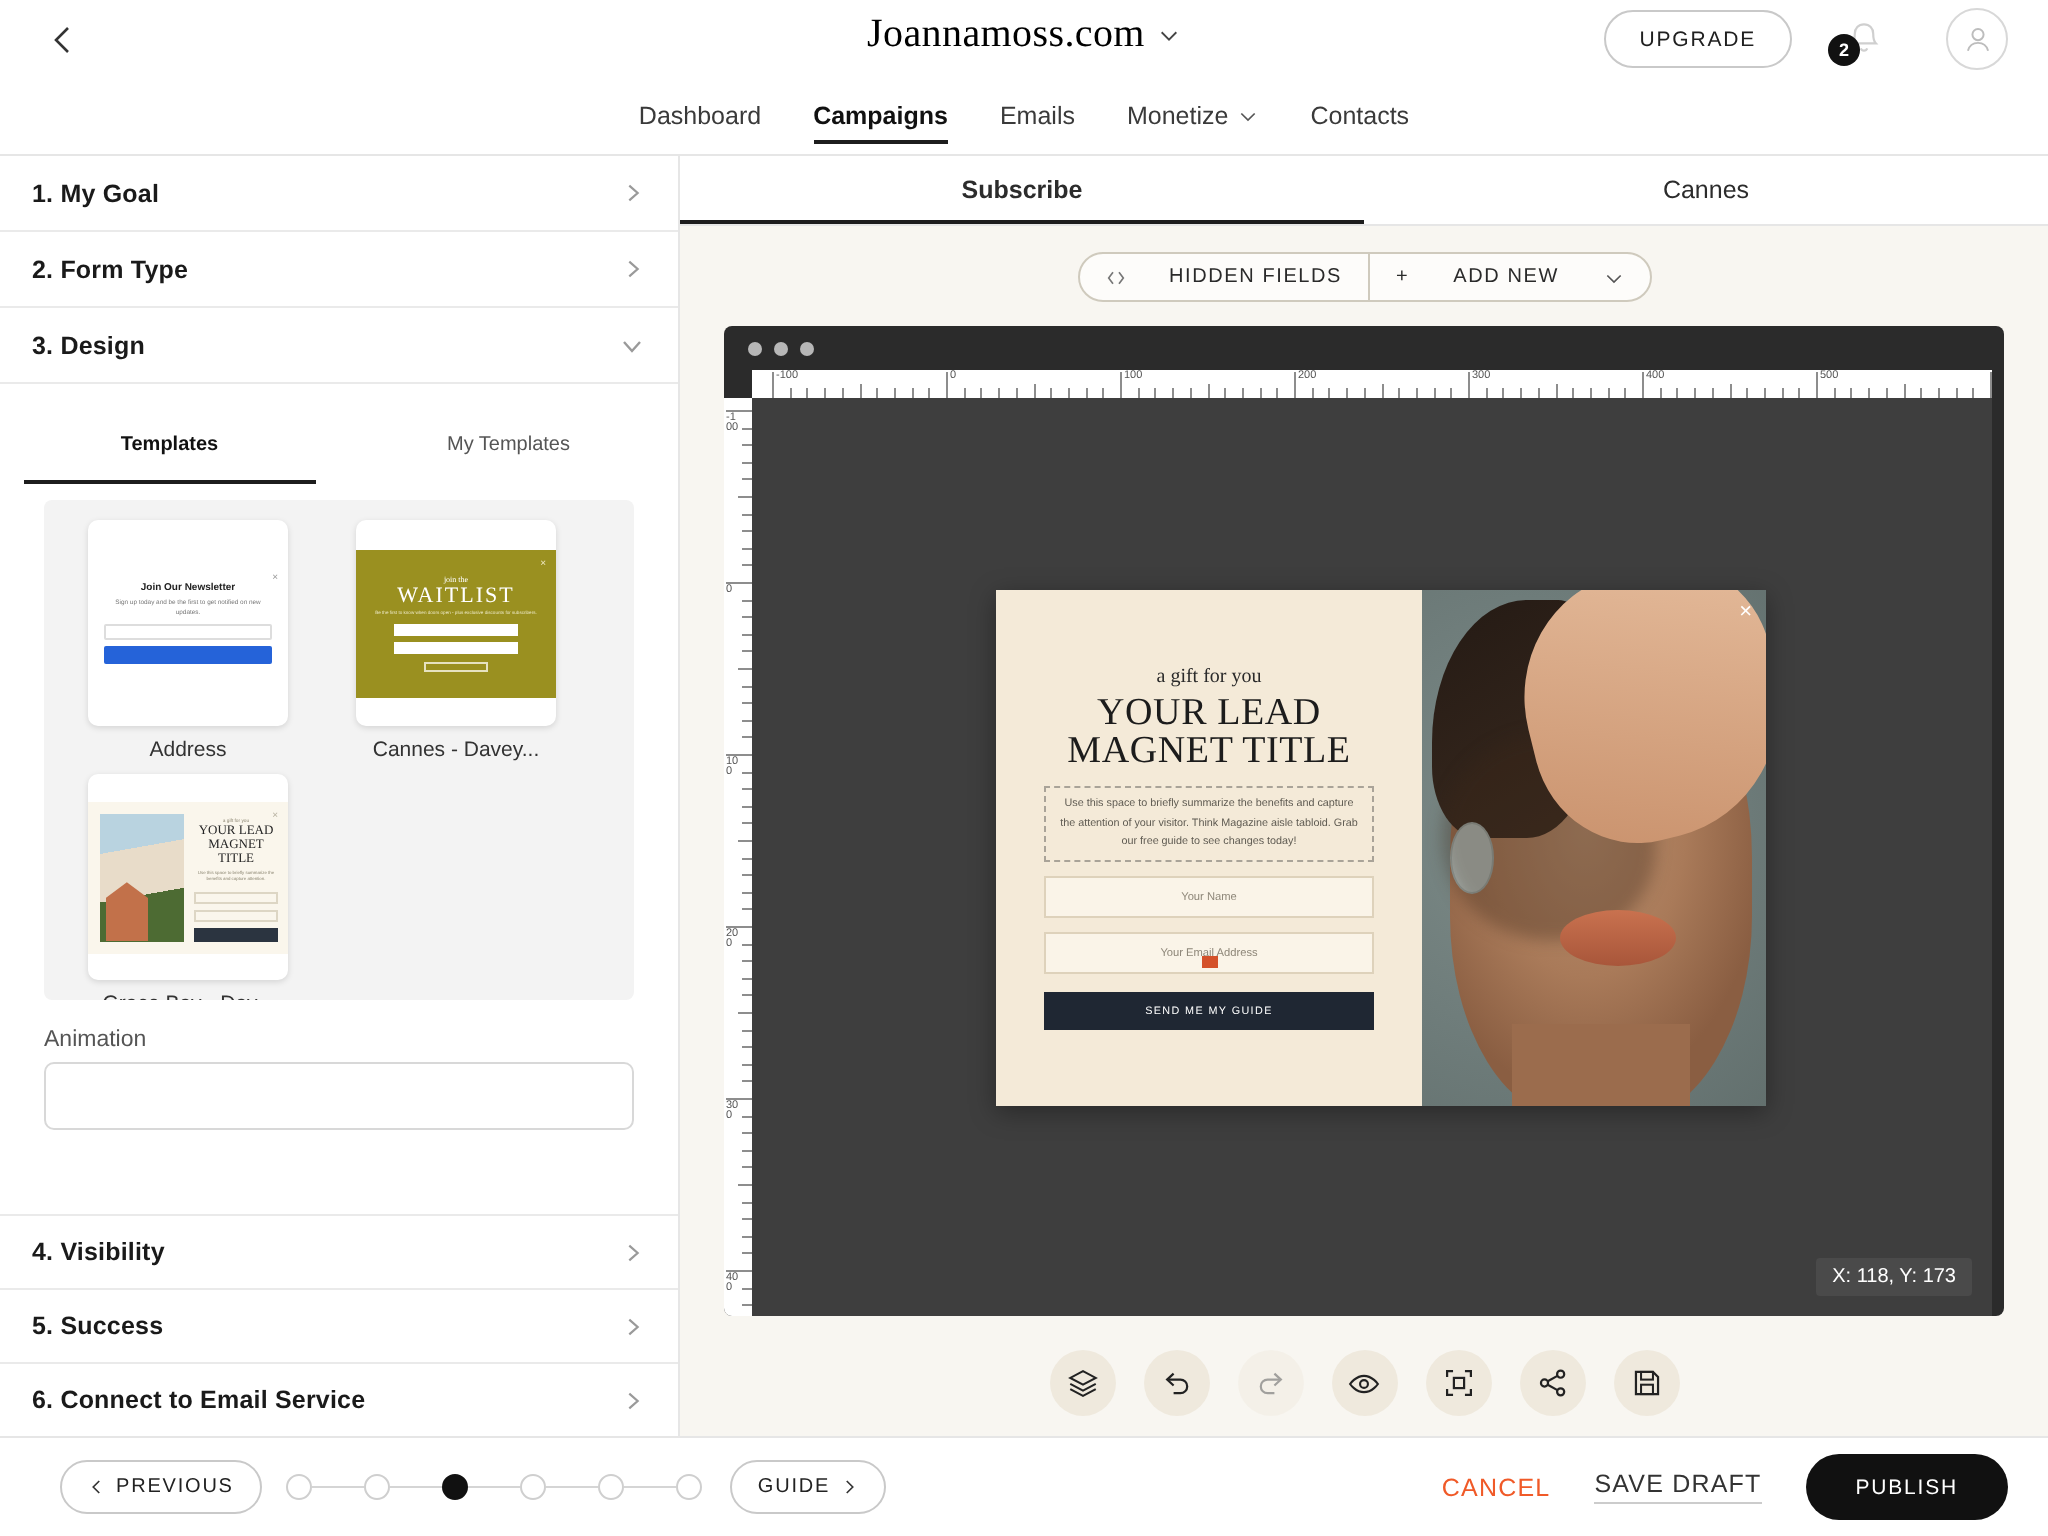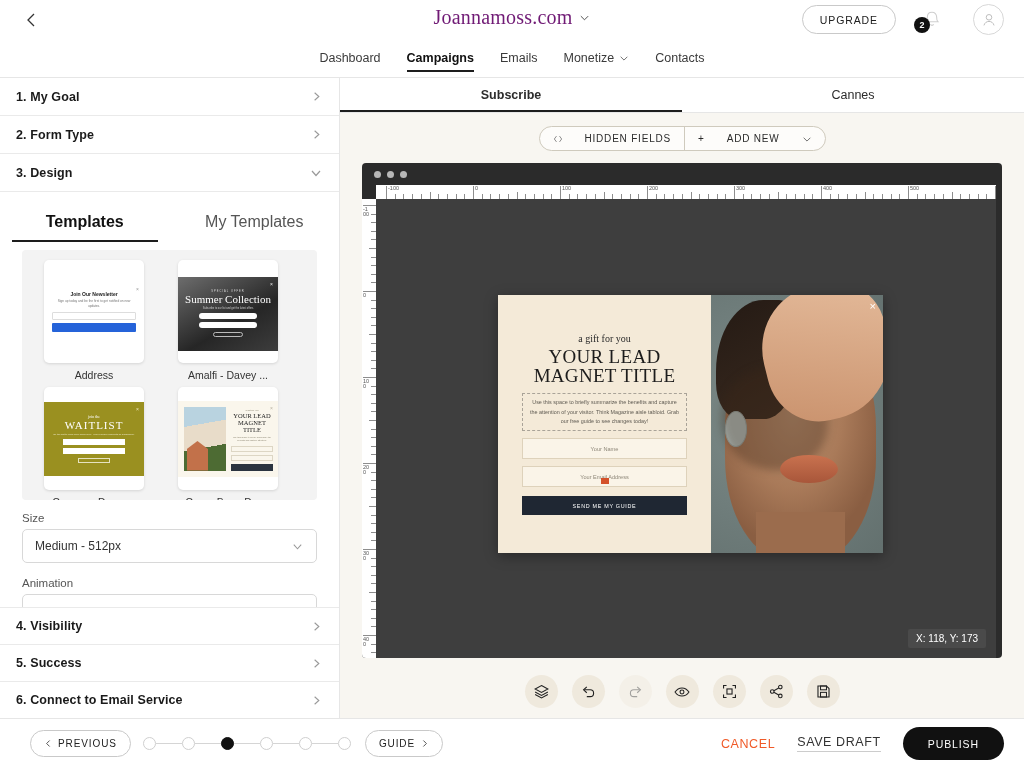--- a/index.html
+++ b/index.html
@@ -19,21 +19,21 @@
     position: absolute; left: 22px; top: 10px; width: 20px; height: 20px;
     cursor: pointer;
   }
   .back-arrow svg { display: block; }
   .brand-wrap {
     position: absolute; left: 0; width: 1024px; top: 6px;
     display: flex; justify-content: center; align-items: center; gap: 7px;
   }
   .brand-name {
     font-family: "Liberation Serif", serif;
-    font-size: 20px; color: #701a75; letter-spacing: .2px;
+    font-size: 20px; color: #000000; letter-spacing: .2px;
   }
   .brand-caret { display: block; }
   .upgrade-btn {
     position: absolute; right: 128px; top: 5px;
     border: 1px solid #c9c9c9; border-radius: 16px;
     height: 29px; padding: 0 17px;
     display: flex; align-items: center; justify-content: center;
     font-size: 10.5px; letter-spacing: .9px; color: #202020;
     background: #fff; cursor: pointer;
   }
@@ -78,21 +78,21 @@
     justify-content: space-between; padding: 0 16px;
     border-bottom: 1px solid #eaeaea; cursor: pointer;
   }
   .acc-title { font-size: 12.5px; font-weight: bold; color: #1a1a1a; letter-spacing: .1px; }
   .chev { color: #9a9a9a; display: block; }
 
   
   .tmpl-tabs { display: flex; height: 40px; margin-top: 10px; }
   .tmpl-tab {
     flex: 1; display: flex; align-items: center; justify-content: center;
-    font-size: 16px; color: #555; cursor: pointer; position: relative;
+    font-size: 10px; color: #555; cursor: pointer; position: relative;
   }
   .tmpl-tab.active { color: #111; font-weight: bold; }
   .tmpl-tab.active::after {
     content: ""; position: absolute; bottom: 0; left: 12px; right: 12px;
     height: 2px; background: #1d1d1d;
   }
   .tmpl-panel {
     margin: 8px 22px 0 22px; background: #f3f3f3; border-radius: 4px;
     padding: 10px 8px; height: 250px; overflow: hidden;
   }
@@ -424,34 +424,20 @@
           <div class="th-default">
             <div class="t1">Join Our Newsletter</div>
             <div class="t2">Sign up today and be the first to get notified on new updates.</div>
             <div class="inp"></div>
             <div class="btn"></div>
           </div>
         </div>
         <div class="tmpl-label">Address</div>
       </div>
 
-      <div class="tmpl-cell">
-        <div class="tmpl-card">
-          <div class="th-amalfi">
-            <span class="th-x" style="top:4px;color:#eee">×</span>
-            <div class="t0">SPECIAL OFFER</div>
-            <div class="t1">Summer Collection</div>
-            <div class="t2">Subscribe to our list and get the latest offers</div>
-            <div class="pill"></div>
-            <div class="pill"></div>
-            <div class="cta"></div>
-          </div>
-        </div>
-        <div class="tmpl-label">Amalfi - Davey ...</div>
-      </div>
 
       <div class="tmpl-cell">
         <div class="tmpl-card">
           <div class="th-cannes">
             <span class="th-x" style="top:4px;color:#efe9c2">×</span>
             <div class="t0">join the</div>
             <div class="t1">WAITLIST</div>
             <div class="t2">Be the first to know when doors open - plus exclusive discounts for subscribers.</div>
             <div class="inp"></div>
             <div class="inp"></div>
@@ -475,29 +461,20 @@
               <div class="cta"></div>
             </div>
           </div>
         </div>
         <div class="tmpl-label">Grace Bay - Dav...</div>
       </div>
 
     </div>
   </div>
 
-  <div class="field-wrap">
-    <div class="field-label">Size</div>
-    <div class="select-box">
-      <span>Medium - 512px</span>
-      <svg width="13" height="13" viewBox="0 0 14 14">
-        <polyline points="3,5 7,9.5 11,5" fill="none" stroke="#999" stroke-width="1.1"></polyline>
-      </svg>
-    </div>
-  </div>
 
   <div class="field-wrap" style="padding-top:14px">
     <div class="field-label">Animation</div>
     <div class="select-box">
       <span></span>
     </div>
   </div>
 
   <div class="acc-bottom">
     <div class="acc-row">

